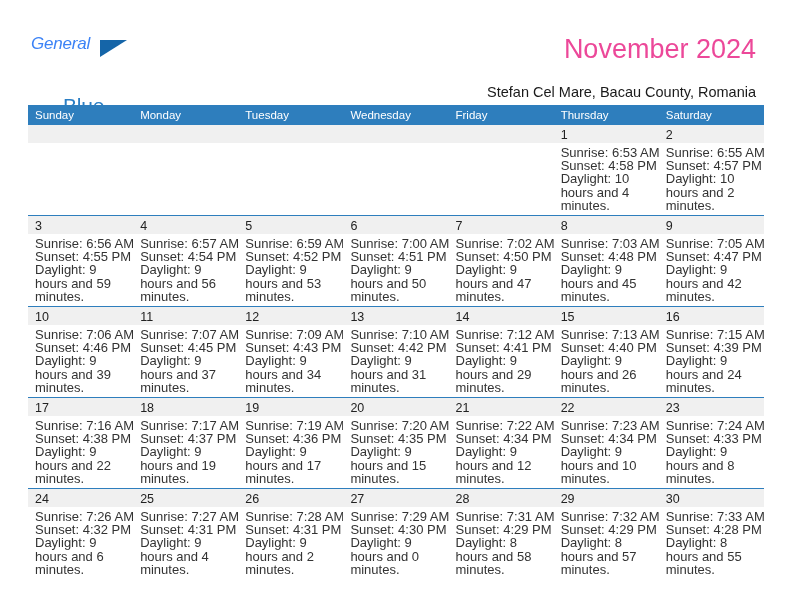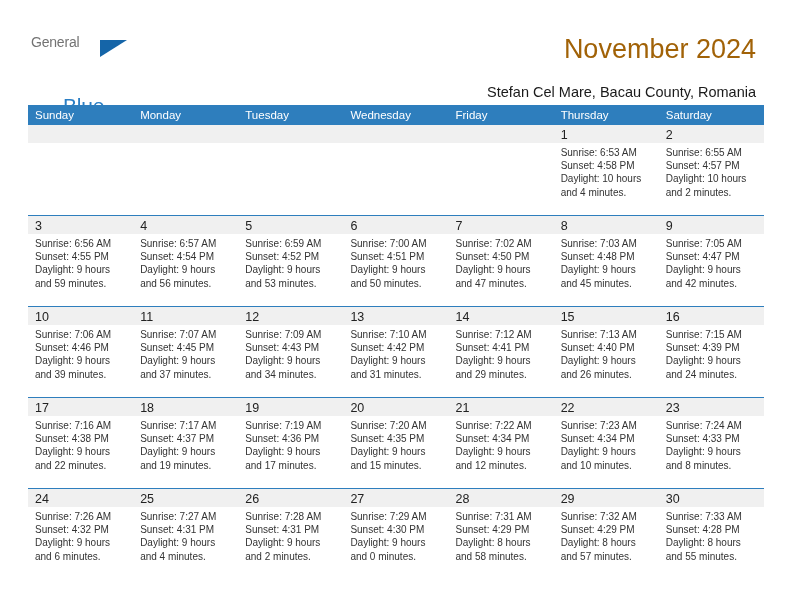--- a/index.html
+++ b/index.html
@@ -32,24 +32,25 @@
     position: absolute;
     left: 31px;
     top: 34px;
     width: 180px;
     height: 48px;
   }
   .logo-general {
     position: absolute;
     left: 0;
     top: 0;
-    font-size: 14px;
+    font-size: 17px;
     letter-spacing: -0.2px;
-    color: #737373;
+    color: #3b82f6;
     font-family: "Liberation Sans", sans-serif;
+    font-style: italic;
   }
   .logo-tri {
     position: absolute;
     left: 69px;
     top: 6px;
     width: 0;
     height: 0;
     border-left: 27px solid #1565a8;
     border-bottom: 17px solid transparent;
   }
@@ -61,21 +62,21 @@
     color: #2a7ec4;
     letter-spacing: -0.2px;
     margin-top: 40px;
   }
 
   .title {
     position: absolute;
     right: 36px;
     top: 34px;
     font-size: 27px;
-    color: #a16207;
+    color: #ec4899;
     white-space: nowrap;
     font-weight: normal;
   }
   .subtitle {
     position: absolute;
     right: 36px;
     top: 84px;
     font-size: 14.5px;
     color: #1a1a1a;
     white-space: nowrap;
@@ -123,21 +124,21 @@
     box-sizing: border-box;
     padding-left: 7px;
   }
   .cell .daynum {
     font-size: 12.5px;
     line-height: 18px;
     color: #222222;
   }
   .cell .info {
     padding: 3px 5px 0 7px;
-    font-size: 10px;
+    font-size: 13px;
     line-height: 13.2px;
     color: #333333;
   }
   .cell .info div {
     white-space: nowrap;
   }
   .cell .info .wrap2 {
     white-space: normal;
   }
 </style>

